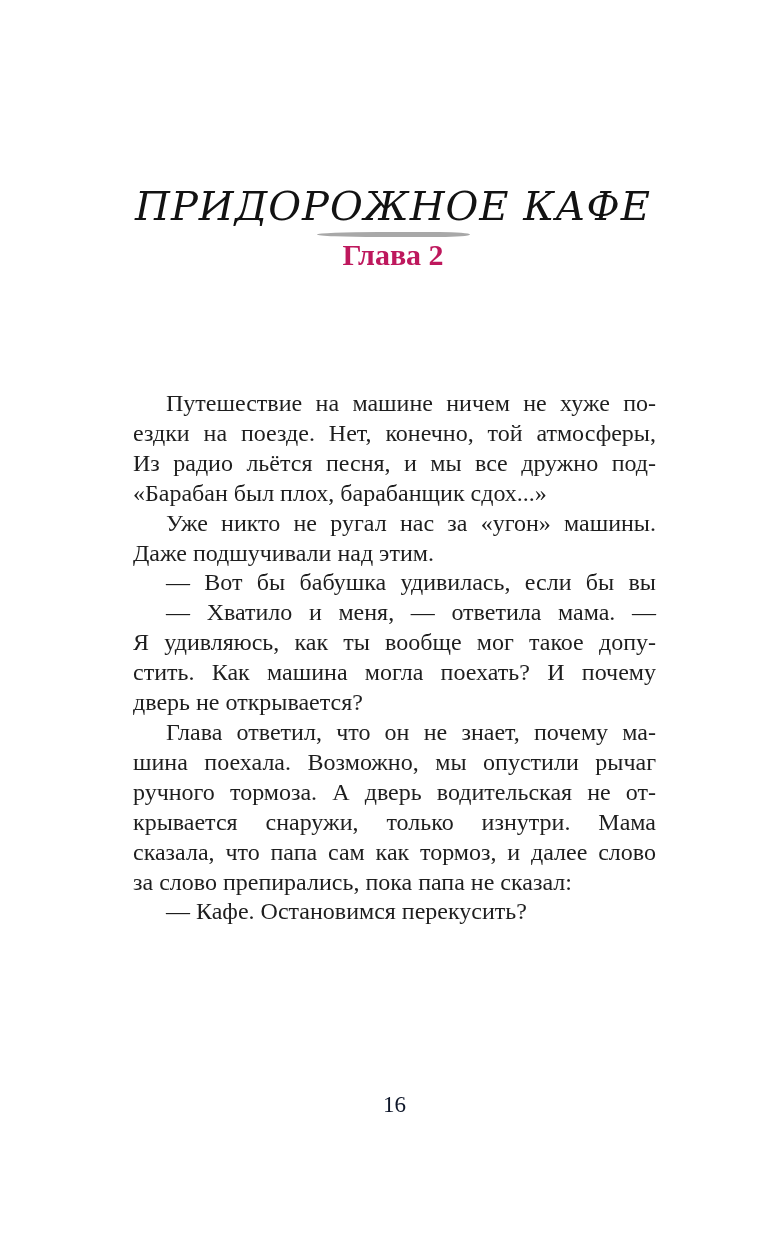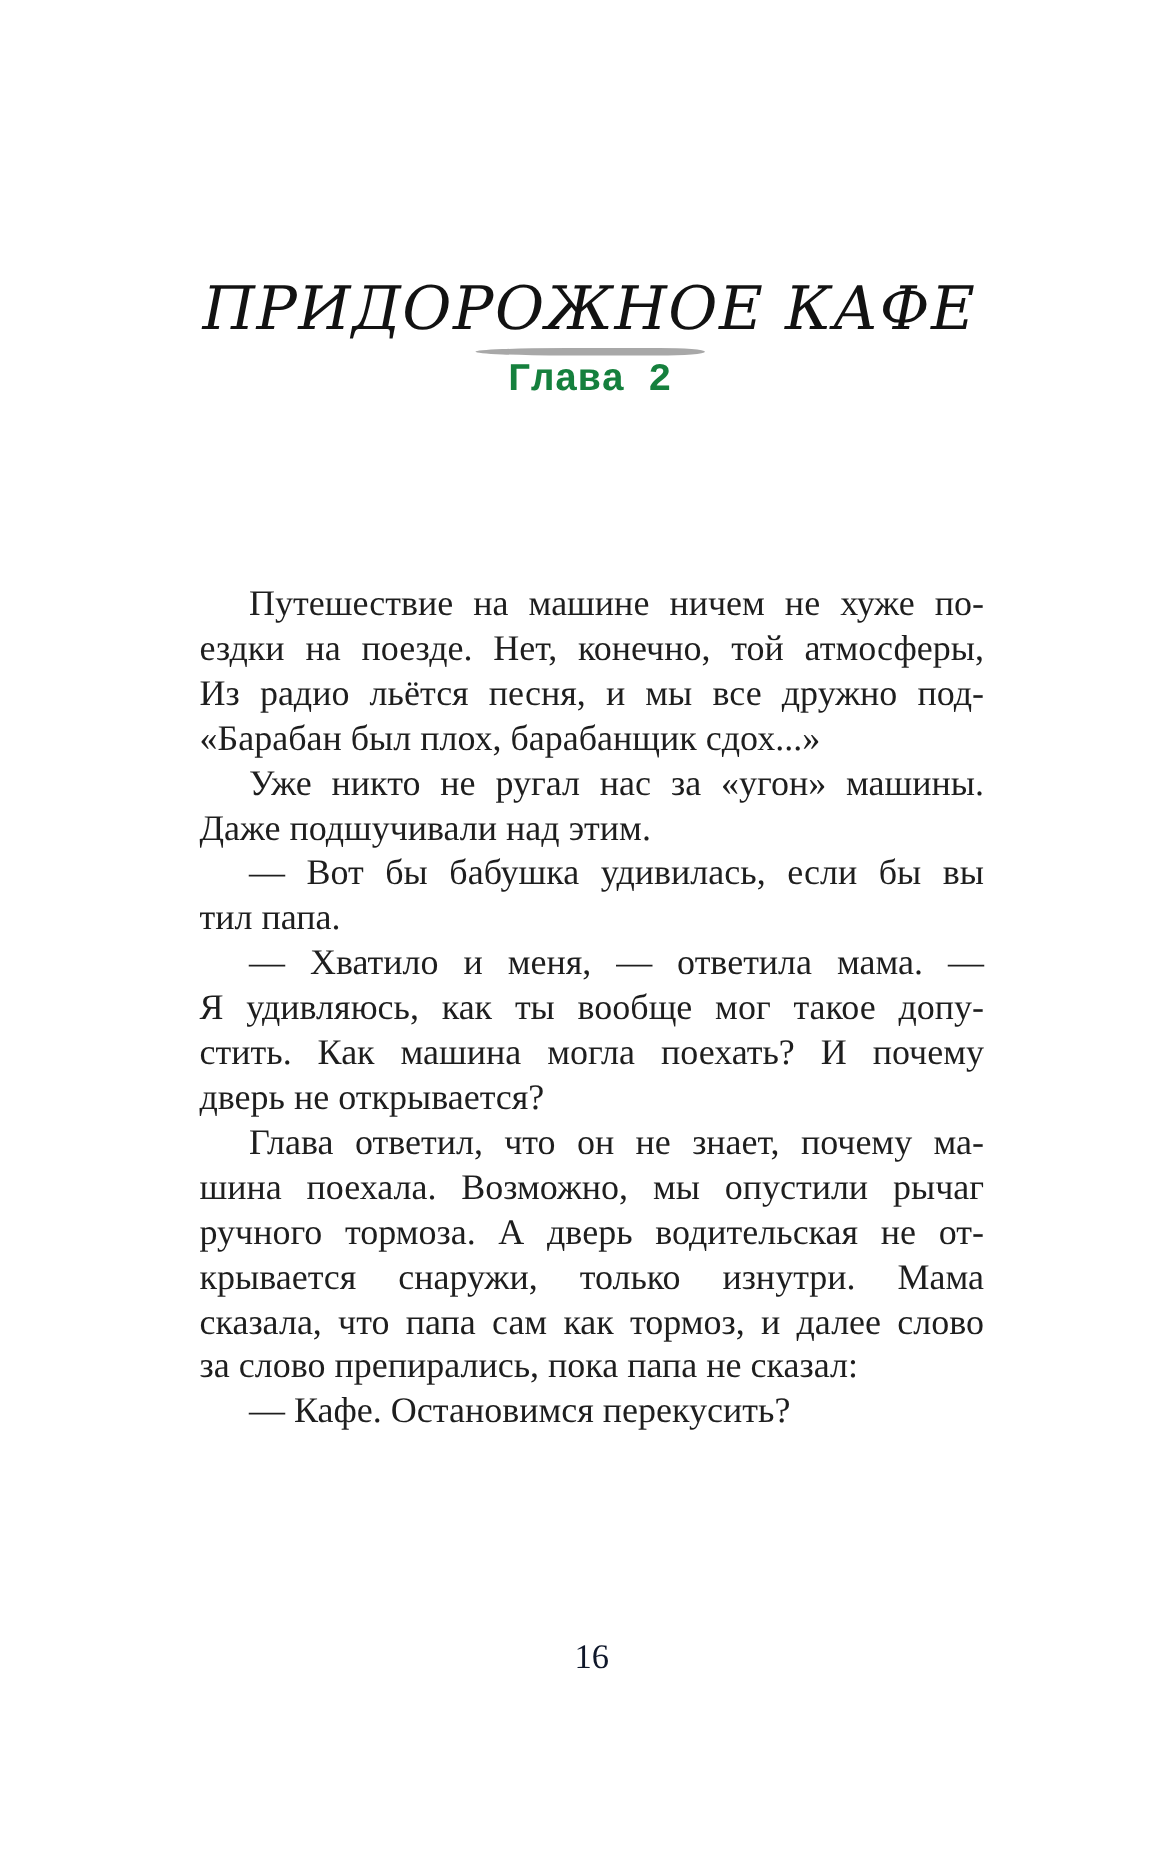--- a/index.html
+++ b/index.html
@@ -35,25 +35,24 @@
     line-height: 1.15;
   }
   .title-underline {
     width: 153px;
     height: 5px;
     background: var(--underline-color);
     margin: 3px auto 0 auto;
     border-radius: 40% 20% 20% 40% / 50% 50% 50% 50%;
   }
   .chapter {
-    font-size: 26px;
+    font-size: 30px;
     font-weight: bold;
-    color: #15803d;
+    color: #be185d;
     margin-top: 1px;
-    font-family: Liberation Mono, monospace;
   }
   .body-text {
     position: absolute;
     left: 133px;
     top: 389px;
     width: 523px;
     font-size: 24px;
     line-height: 29.9px;
   }
   .paragraph .line {
@@ -94,21 +93,20 @@
         <div class="line">ездки на поезде. Нет, конечно, той атмосферы,</div>
         <div class="line">Из радио льётся песня, и мы все дружно под-</div>
         <div class="line last">«Барабан был плох, барабанщик сдох...»</div>
       </div>
       <div class="paragraph">
         <div class="line first">Уже никто не ругал нас за «угон» машины.</div>
         <div class="line last">Даже подшучивали над этим.</div>
       </div>
       <div class="paragraph">
         <div class="line first">— Вот бы бабушка удивилась, если бы вы</div>
-        <div class="line last">тил папа.</div>
       </div>
       <div class="paragraph">
         <div class="line first">— Хватило и меня, — ответила мама. —</div>
         <div class="line">Я удивляюсь, как ты вообще мог такое допу-</div>
         <div class="line">стить. Как машина могла поехать? И почему</div>
         <div class="line last">дверь не открывается?</div>
       </div>
       <div class="paragraph">
         <div class="line first">Глава ответил, что он не знает, почему ма-</div>
         <div class="line">шина поехала. Возможно, мы опустили рычаг</div>

